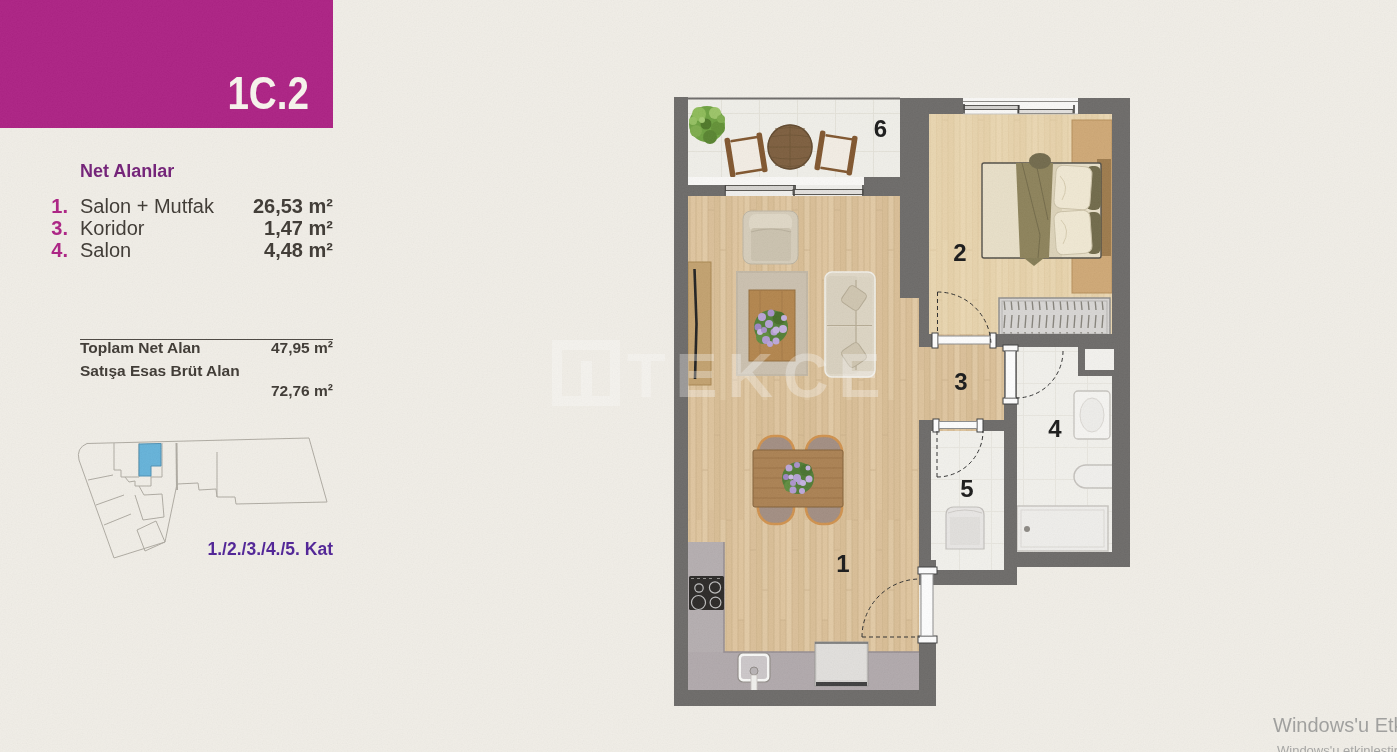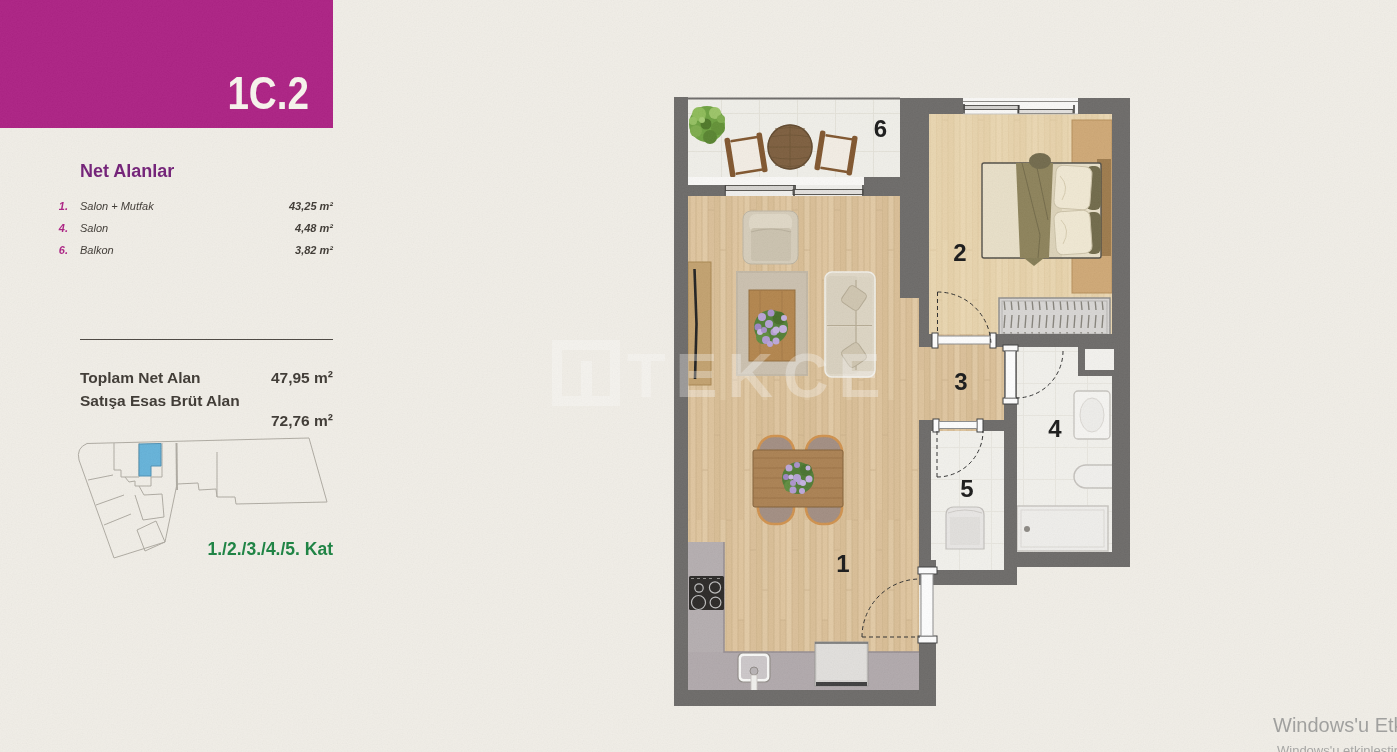--- a/index.html
+++ b/index.html
@@ -9,29 +9,29 @@
 </style>
 </head>
 <body>
 
 <div class="abs" style="left:0;top:0;width:333px;height:128px;background:#ac1c82;"></div>
 
 <div class="abs" style="left:0;top:66px;width:309px;text-align:right;color:#faf7ef;font-weight:bold;font-size:46px;transform:scaleX(0.84);transform-origin:right;">1C.2</div>
 
 <div class="abs" style="left:80px;top:161px;font-size:18px;font-weight:bold;color:#701a75;">Net Alanlar</div>
 
-<div class="abs" style="left:44px;top:195px;width:289px;font-size:11px;color:#3a352f;line-height:22px;font-style:italic;">
-  <div><span style="display:inline-block;width:24px;text-align:right;color:#ac1c82;font-weight:bold;">1.</span><span style="padding-left:12px;">Salon + Mutfak</span><span style="float:right;font-weight:bold;">43,25 m²</span></div>
+<div class="abs" style="left:44px;top:195px;width:289px;font-size:20px;color:#3a352f;line-height:22px;">
+  <div><span style="display:inline-block;width:24px;text-align:right;color:#ac1c82;font-weight:bold;">1.</span><span style="padding-left:12px;">Salon + Mutfak</span><span style="float:right;font-weight:bold;">26,53 m²</span></div>
+  <div><span style="display:inline-block;width:24px;text-align:right;color:#ac1c82;font-weight:bold;">3.</span><span style="padding-left:12px;">Koridor</span><span style="float:right;font-weight:bold;">1,47 m²</span></div>
   <div><span style="display:inline-block;width:24px;text-align:right;color:#ac1c82;font-weight:bold;">4.</span><span style="padding-left:12px;">Salon</span><span style="float:right;font-weight:bold;margin-left:32px;">4,48 m²</span></div>
-  <div><span style="display:inline-block;width:24px;text-align:right;color:#ac1c82;font-weight:bold;">6.</span><span style="padding-left:12px;">Balkon</span><span style="float:right;font-weight:bold;">3,82 m²</span></div>
 </div>
 
 <div class="abs" style="left:80px;top:339px;width:253px;height:1px;background:#48433d;"></div>
 
-<div class="abs" style="left:80px;top:366px;width:253px;font-size:15.5px;font-weight:bold;color:#3a352f;line-height:23px;">
+<div class="abs" style="left:80px;top:336px;width:253px;font-size:15.5px;font-weight:bold;color:#3a352f;line-height:23px;">
   <div>Toplam Net Alan<span style="float:right;">47,95 m²</span></div>
   <div>Satışa Esas Brüt Alan<span style="float:right;margin-top:20px;">72,76 m²</span></div>
 </div>
 
 <svg class="abs" style="left:60px;top:425px;" width="285" height="145" viewBox="60 425 285 145">
   <g fill="none" stroke="#aeaaa1" stroke-width="1">
 
     <path d="M87,443.5 L309,438 L327,502 L236,504 L235,497 L217,497 L216,489 L199,490 L198,483 L177,484 L165,542 L114,558 L79,460 Q76,448 87,443.5 Z"></path>
 
     <path d="M114,443 L114,470 L121,470 L121,477 L139,477 L139,443"></path>
@@ -46,21 +46,21 @@
     <path d="M88,480 L113,475"></path>
     <path d="M96,505 L124,495"></path>
     <path d="M104,525 L131,514"></path>
 
     <path d="M137,530 L156,521 L165,542 L145,551 Z"></path>
   </g>
 
   <path d="M139,444 L161,443.5 L161,466 L151,466 L151,476 L139,476 Z" fill="#62b2da" stroke="#4b8fb3" stroke-width="1"></path>
 </svg>
 
-<div class="abs" style="left:80px;top:539px;width:253px;text-align:right;font-size:17.5px;font-weight:bold;color:#15803d;">1./2./3./4./5. Kat</div>
+<div class="abs" style="left:80px;top:539px;width:253px;text-align:right;font-size:17.5px;font-weight:bold;color:#4c1d95;">1./2./3./4./5. Kat</div>
 
 <svg class="abs" style="left:650px;top:85px;" width="500" height="630" viewBox="650 85 500 630">
   <defs>
     <pattern id="wood1" width="42" height="340" patternUnits="userSpaceOnUse">
       <rect width="42" height="340" fill="#ddc29a"></rect>
       <rect x="0" width="6" height="340" fill="#d9bd93"></rect>
       <rect x="6" width="6" height="340" fill="#e1c8a2"></rect>
       <rect x="12" width="6" height="340" fill="#dabe95"></rect>
       <rect x="18" width="6" height="340" fill="#e0c59e"></rect>
       <rect x="24" width="6" height="340" fill="#dbbf96"></rect>

